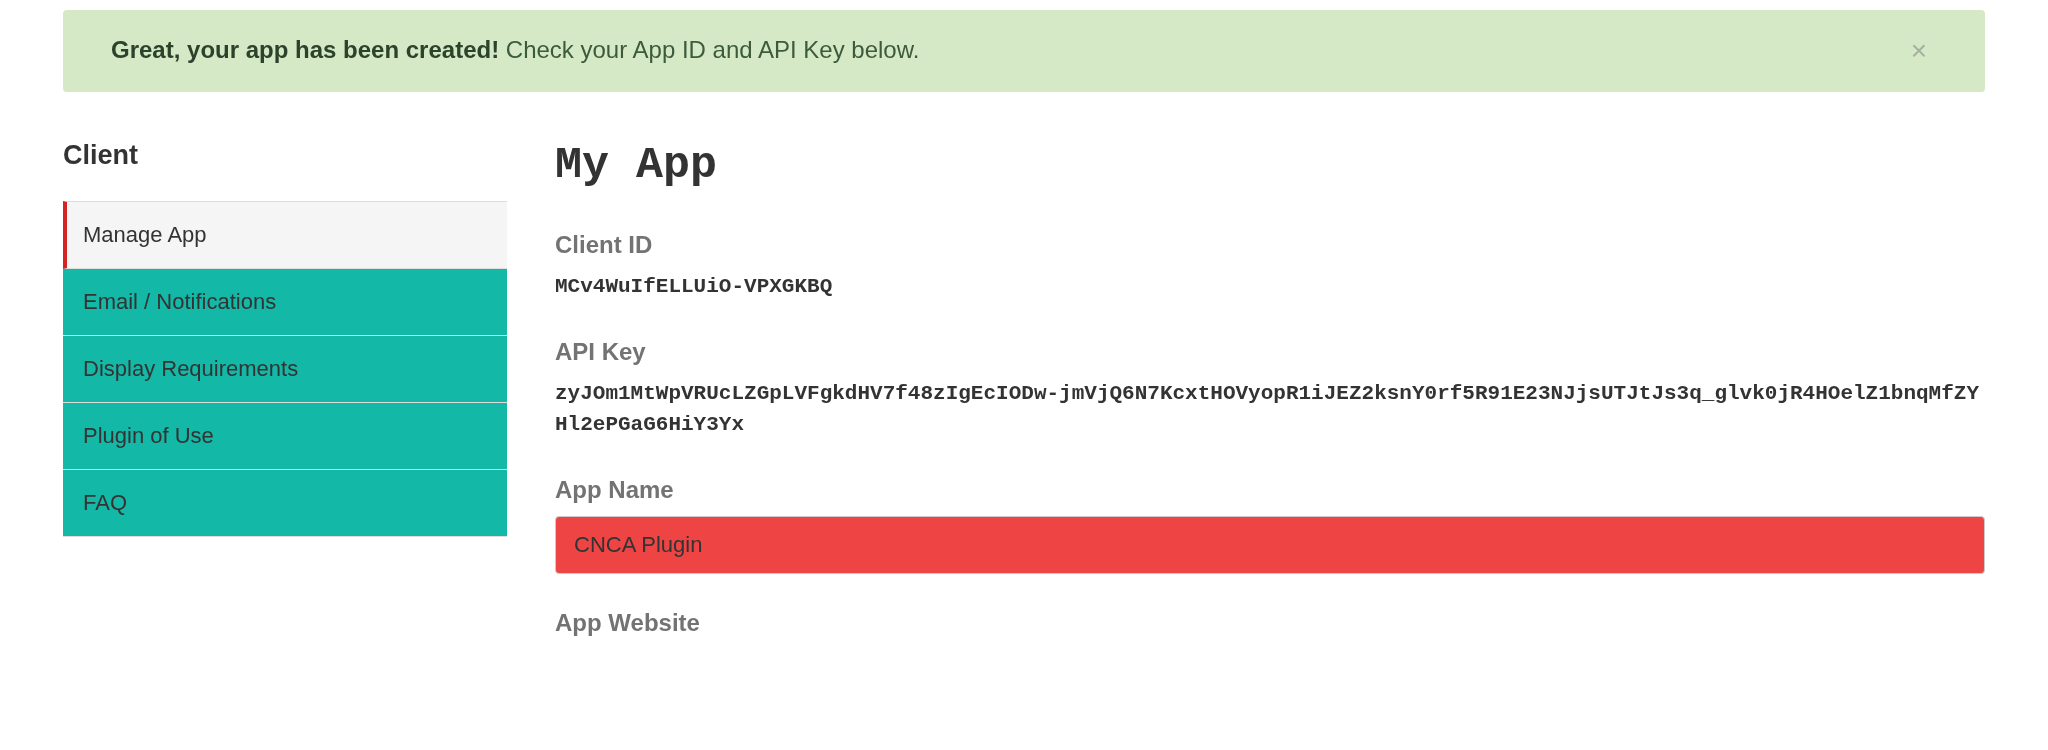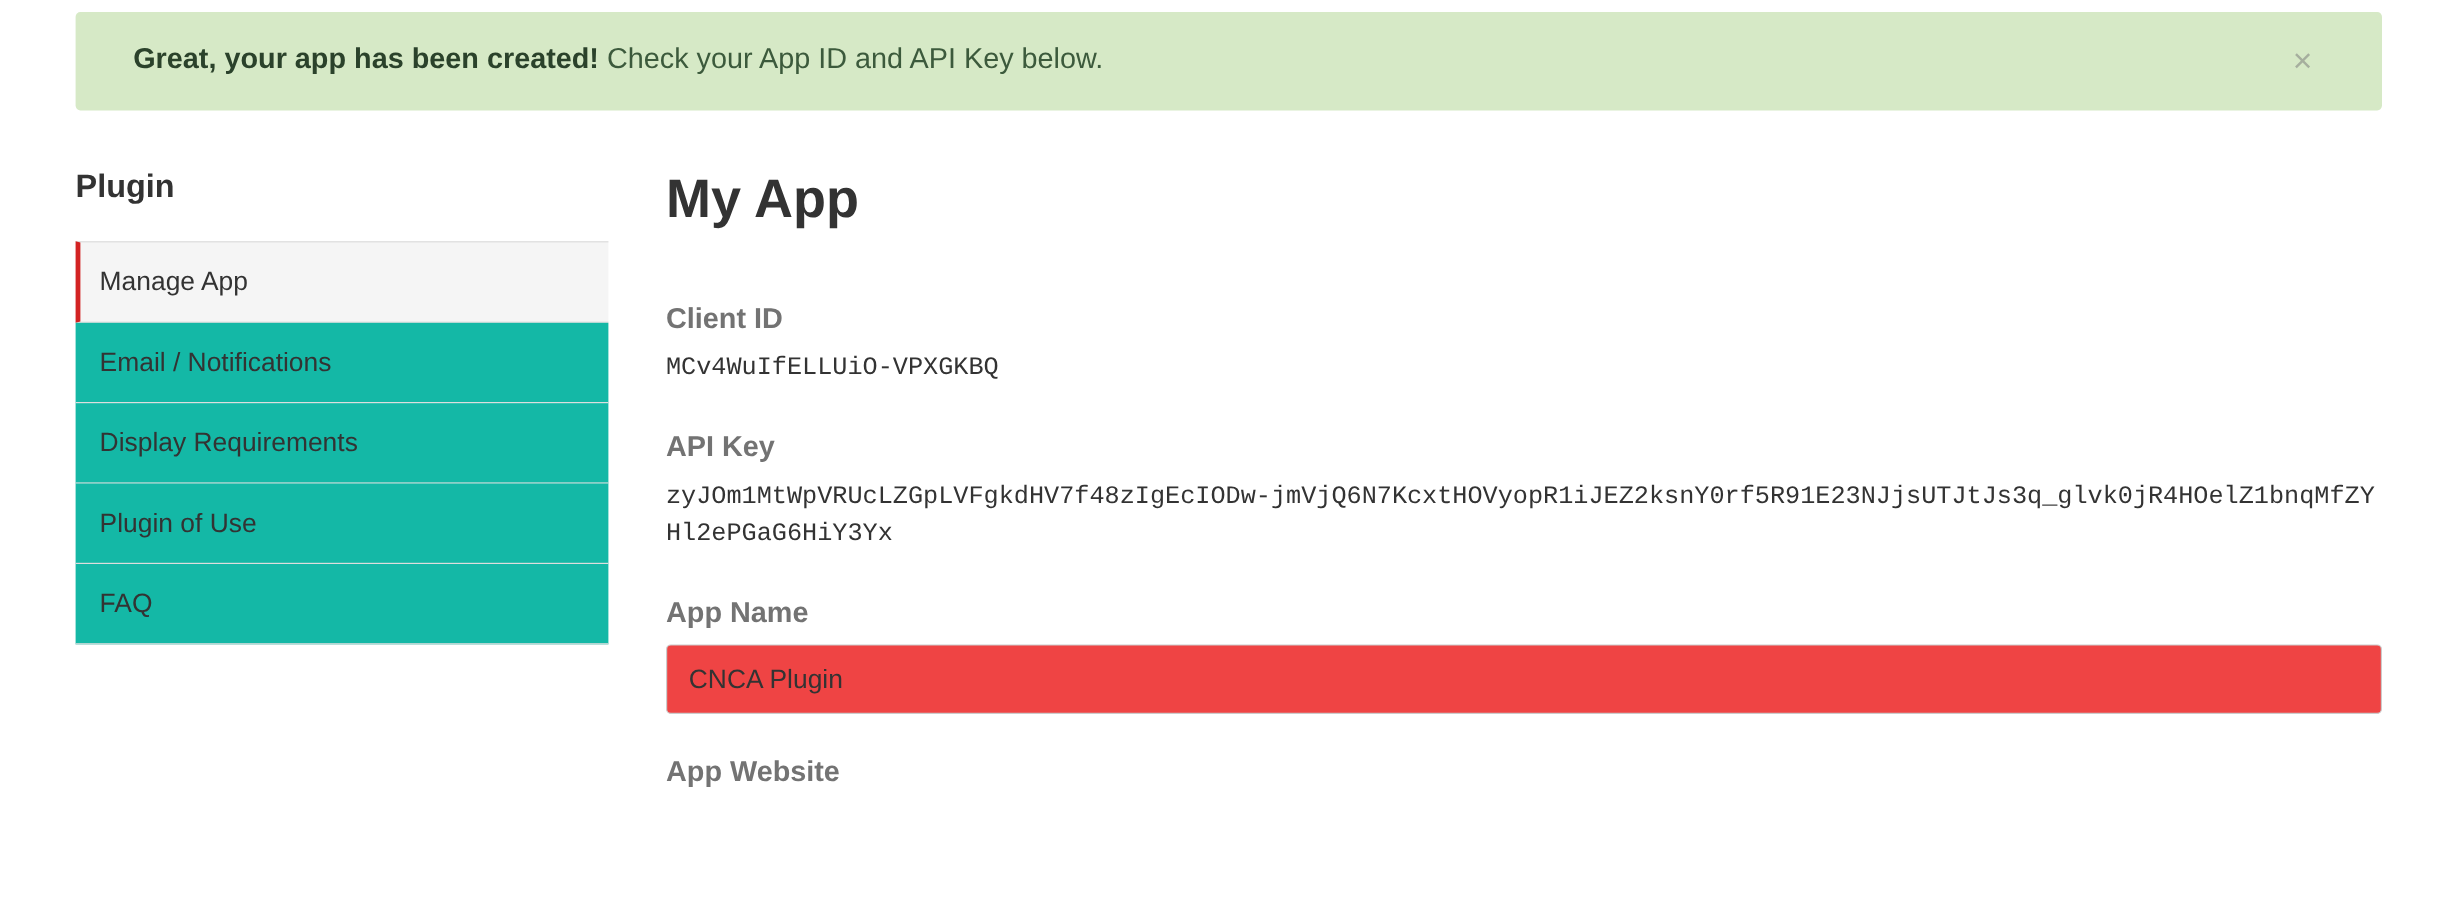--- a/index.html
+++ b/index.html
@@ -84,35 +84,37 @@
       opacity: 0.5;
     }
     .main {
       flex: 1;
       min-width: 0;
     }
     .page-title {
       font-size: 45px;
       font-weight: 800;
       color: #333;
-      margin-bottom: 60px;
+      margin-bottom: 40px;
+      font-family: Liberation Mono, monospace;
     }
     .field-label {
       font-size: 24px;
       font-weight: 700;
       color: #737373;
       margin-bottom: 12px;
     }
     .field-value {
       font-family: "SFMono-Regular", Consolas, "Liberation Mono", Menlo, monospace;
       font-size: 21px;
       color: #333;
       margin-bottom: 35px;
       word-break: break-all;
       line-height: 1.5;
+      font-weight: bold;
     }
     .text-input {
       width: 100%;
       padding: 15px 18px;
       font-size: 22px;
       border: 1px solid #ccc;
       border-radius: 4px;
       background: #ef4444;
       color: #333;
       margin-bottom: 35px;
@@ -124,21 +126,21 @@
 <div class="container">
   <div class="alert">
     <div class="alert-content">
       <strong>Great, your app has been created!</strong><span> Check your App ID and API Key below.</span>
     </div>
     <div class="alert-close">×</div>
   </div>
 
   <div class="content-wrap">
     <div class="sidebar">
-      <h2 class="sidebar-heading">Plugin</h2>
+      <h2 class="sidebar-heading">Client</h2>
 
       <div class="sidebar-item active">
         <span>Manage App</span>
       </div>
       <div class="sidebar-item">
         <span>Email / Notifications</span>
       </div>
       <div class="sidebar-item">
         <span>Display Requirements</span>
       </div>

